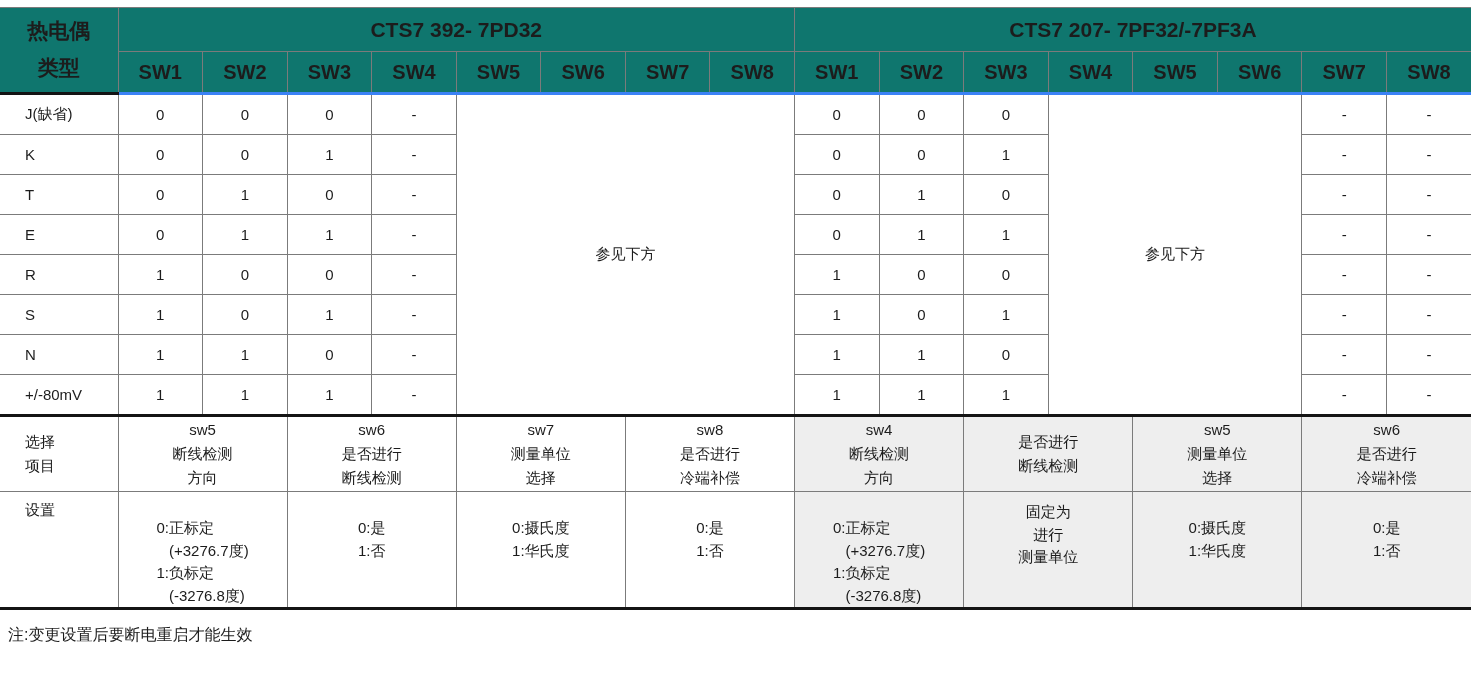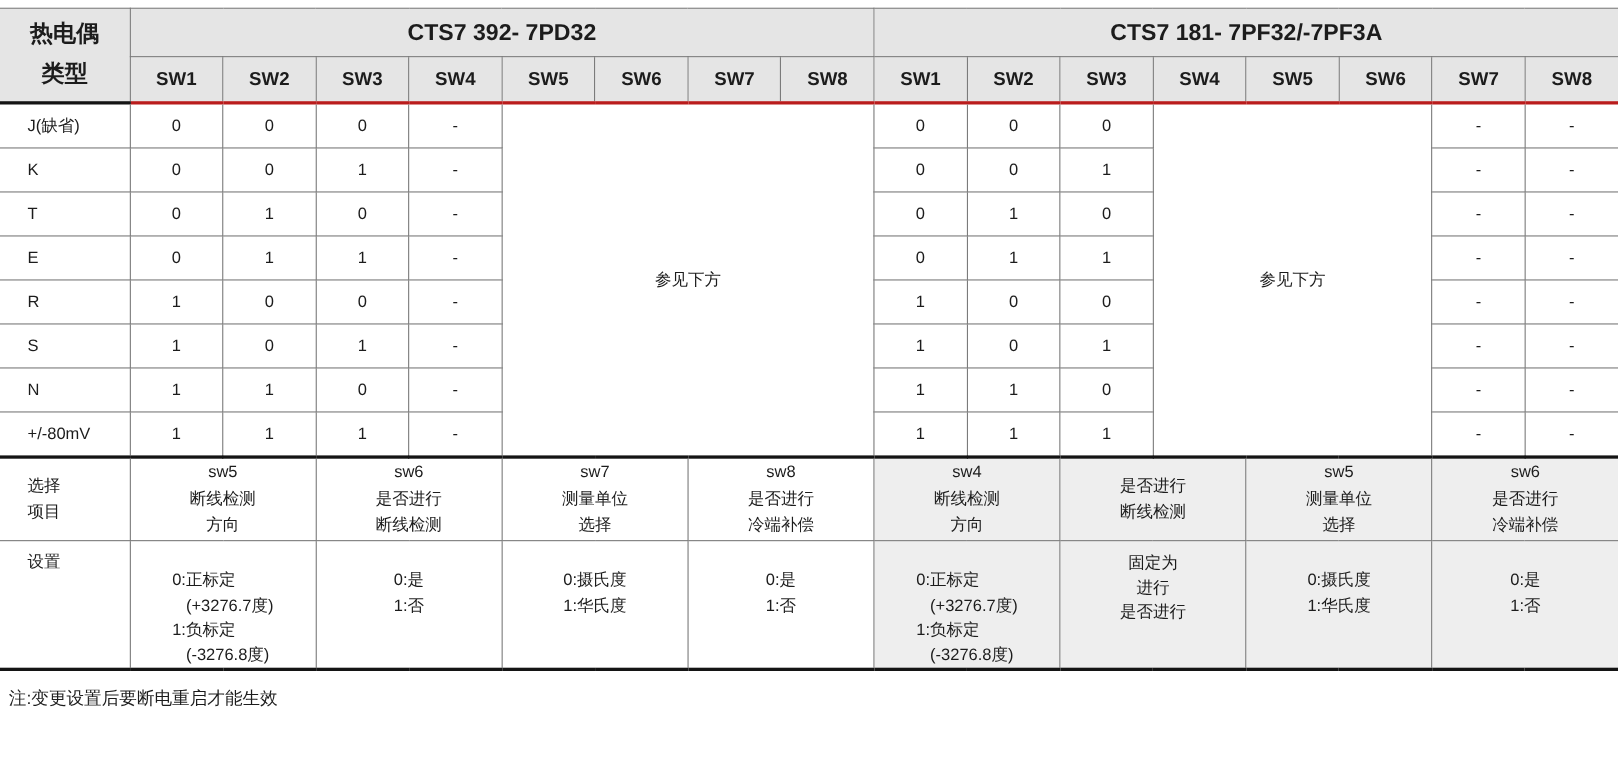--- a/index.html
+++ b/index.html
@@ -31,23 +31,23 @@
   th, td {
     border: 1px solid #7b7b7b;
     padding: 0;
     text-align: center;
     vertical-align: middle;
     overflow: hidden;
   }
   table.config tr > *:first-child { border-left: none; }
   table.config tr > *:last-child  { border-right: none; }
 
-  thead th { background: #e5e5e5; font-weight: bold; }
+  thead th { background: #0f766e; font-weight: bold; }
   tr.group-row th { height: 43px; font-size: 21px; }
-  tr.sw-row th { height: 40px; font-size: 17px; border-bottom: 3px solid #b91c1c; }
+  tr.sw-row th { height: 40px; font-size: 20px; border-bottom: 3px solid #3b82f6; }
   th.type-cell {
     font-size: 19px; white-space: pre-line; line-height: 1.75;
     border-bottom: 3px solid #141414;
   }
 
   tbody.main td { height: 39px; font-size: 15px; background: #ffffff; }
   td.row-label {
     text-align: left; padding-left: 25px;
     background: #f0f0f0; font-size: 15px;
   }
@@ -100,21 +100,21 @@
         <col>
         <col>
         <col>
     </colgroup>
 
     <thead>
       <tr class="group-row">
         <th class="type-cell" rowspan="2">热电偶
 类型</th>
         <th colspan="8">CTS7 392- 7PD32</th>
-        <th colspan="8">CTS7 181- 7PF32/-7PF3A</th>
+        <th colspan="8">CTS7 207- 7PF32/-7PF3A</th>
       </tr>
       <tr class="sw-row">
         <th>SW1</th>
         <th>SW2</th>
         <th>SW3</th>
         <th>SW4</th>
         <th>SW5</th>
         <th>SW6</th>
         <th>SW7</th>
         <th>SW8</th>
@@ -269,21 +269,21 @@
         <td colspan="2"><span class="block">0:摄氏度
 1:华氏度</span></td>
         <td colspan="2"><span class="block">0:是
 1:否</span></td>
         <td colspan="2" class="gray"><span class="block">0:正标定
    (+3276.7度)
 1:负标定
    (-3276.8度)</span></td>
         <td colspan="2" class="gray center-pre">固定为
 进行
-是否进行</td>
+测量单位</td>
         <td colspan="2" class="gray"><span class="block">0:摄氏度
 1:华氏度</span></td>
         <td colspan="2" class="gray"><span class="block">0:是
 1:否</span></td>
       </tr>
     </tbody>
   </table>
 
   <div class="footer-note">注:变更设置后要断电重启才能生效</div>
 

